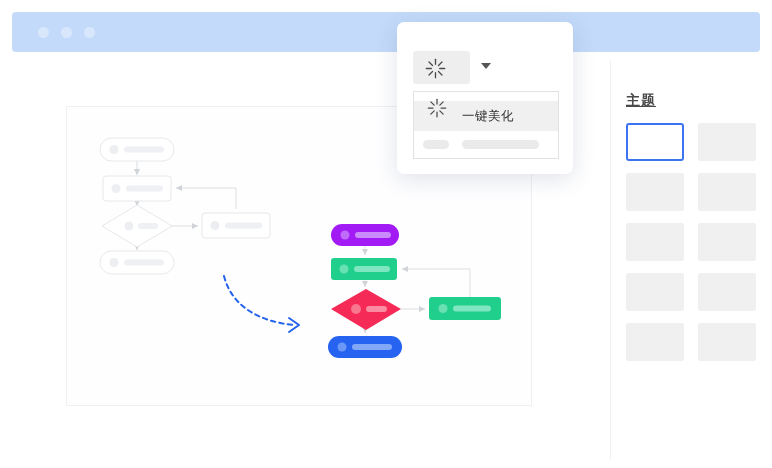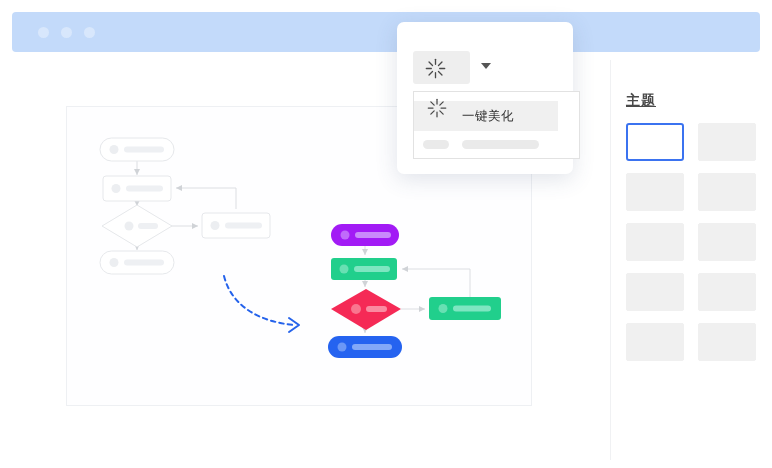--- a/index.html
+++ b/index.html
@@ -122,21 +122,21 @@
     position: absolute;
     left: 84px; top: 41px;
     width: 0; height: 0;
     border-left: 5px solid transparent;
     border-right: 5px solid transparent;
     border-top: 6px solid #555;
   }
   #beautify-menu {
     position: absolute;
     left: 16px; top: 69px;
-    width: 167px;
+    width: 146px;
     height: 68px;
     background: #ffffff;
     border: 1px solid #e2e2e2;
     box-sizing: border-box;
   }
   #beautify-menu-item {
     position: absolute;
     left: 0; top: 9px;
     width: 144px;
     height: 30px;

